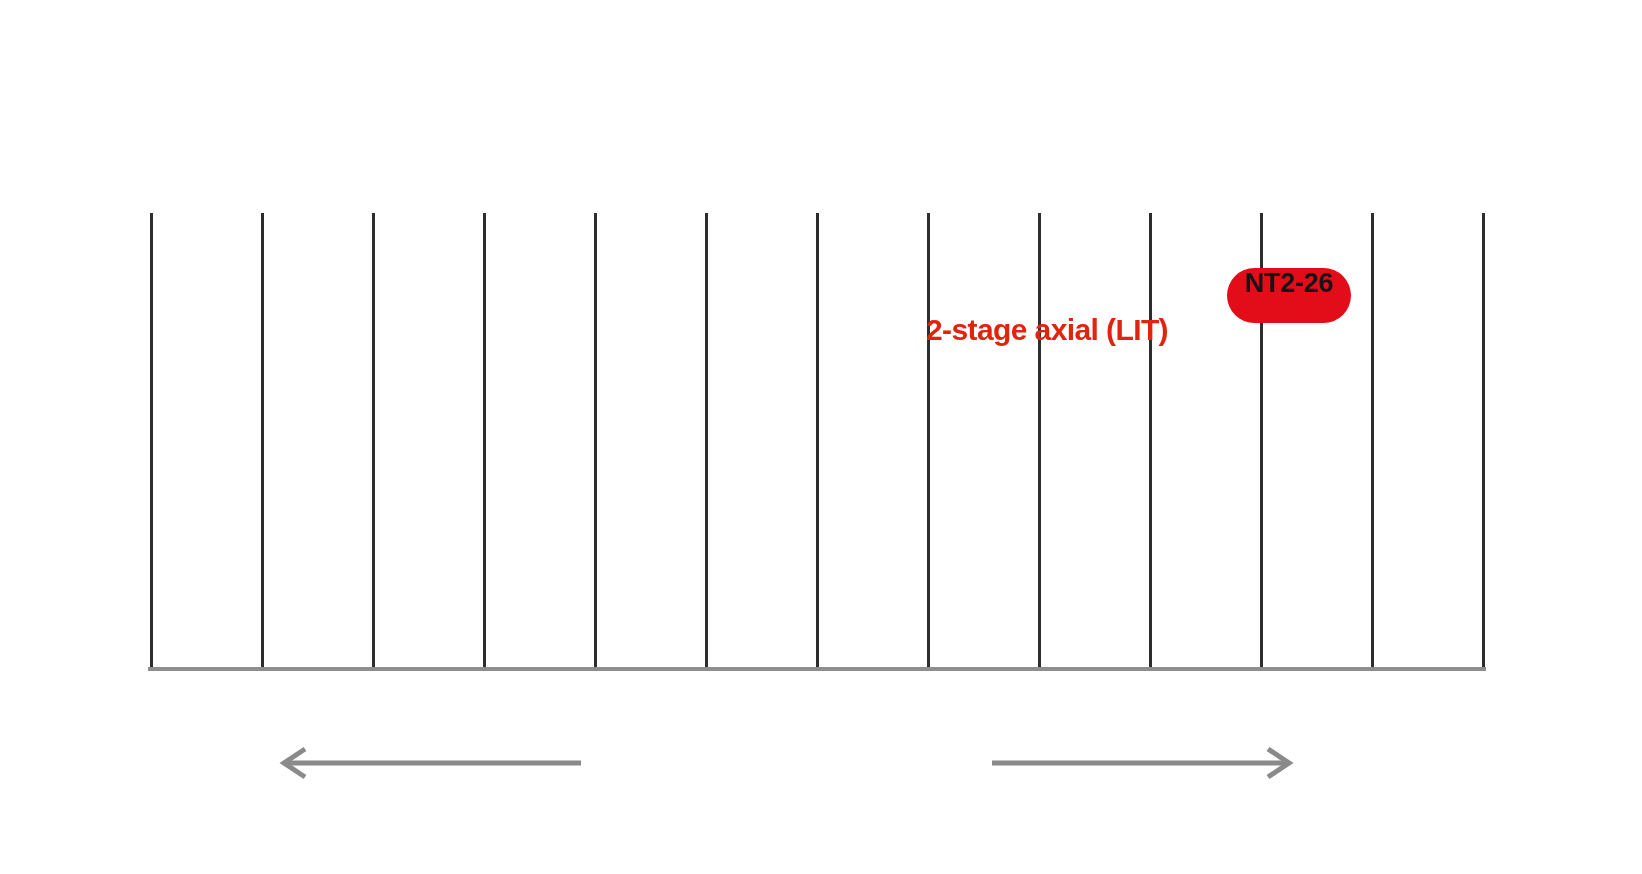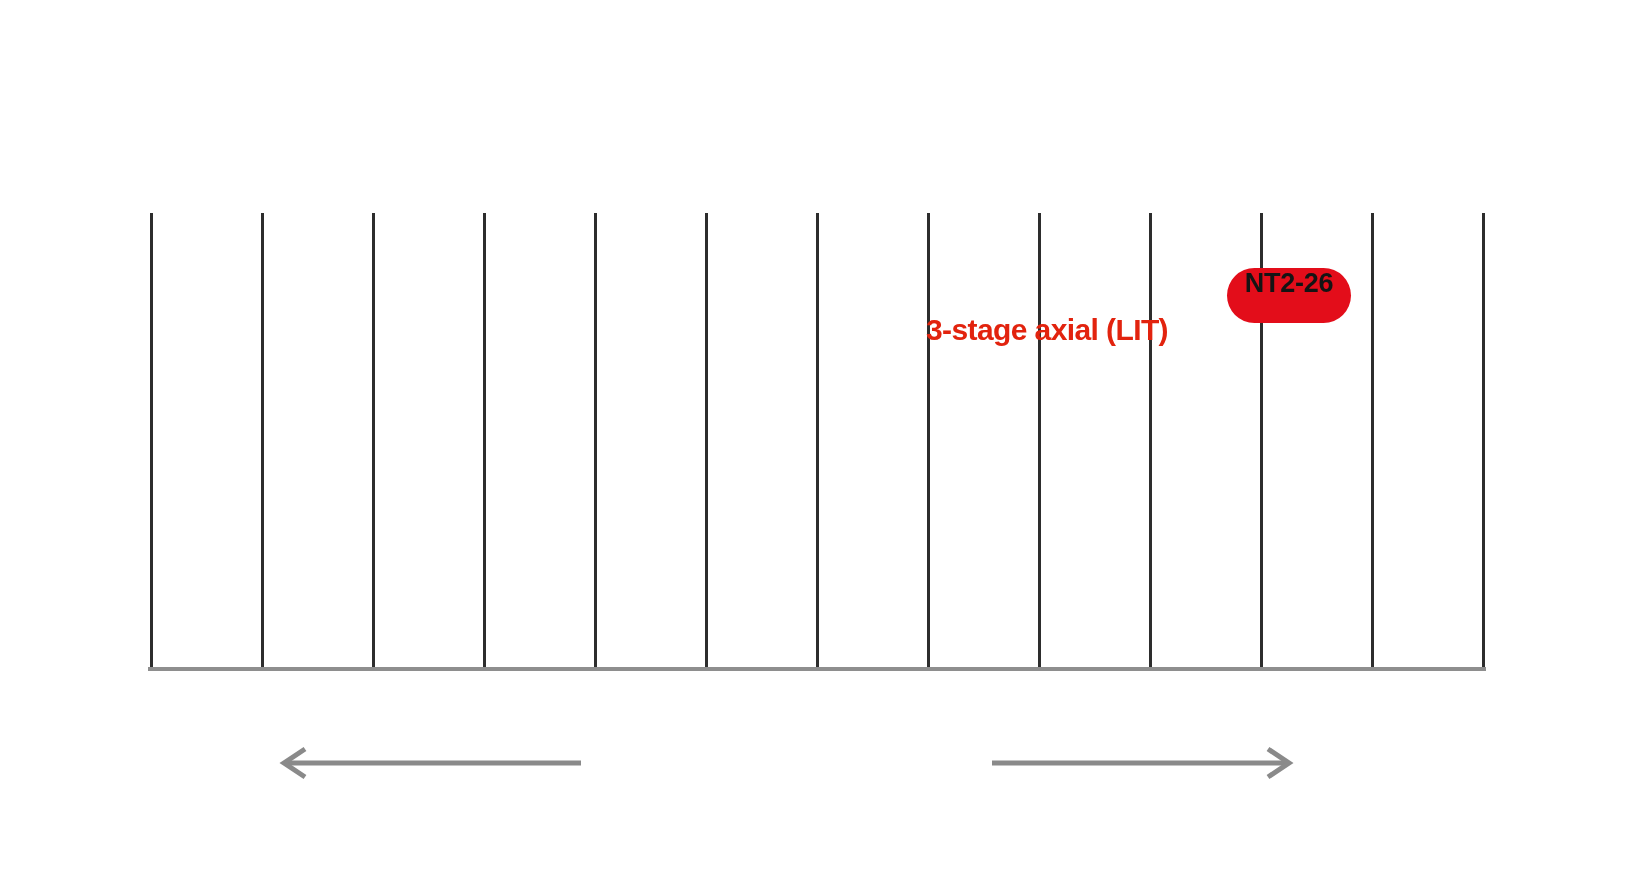--- a/index.html
+++ b/index.html
@@ -65,21 +65,21 @@
       <div class="comb-line" style="left: 926.5px; top: 213px; height: 456px; width: 3px; background: rgb(45, 45, 45);"></div>
       <div class="comb-line" style="left: 1037.5px; top: 213px; height: 456px; width: 3px; background: rgb(45, 45, 45);"></div>
       <div class="comb-line" style="left: 1148.5px; top: 213px; height: 456px; width: 3px; background: rgb(45, 45, 45);"></div>
       <div class="comb-line" style="left: 1259.5px; top: 213px; height: 456px; width: 3px; background: rgb(45, 45, 45);"></div>
       <div class="comb-line" style="left: 1370.5px; top: 213px; height: 456px; width: 3px; background: rgb(45, 45, 45);"></div>
       <div class="comb-line" style="left: 1481.5px; top: 213px; height: 456px; width: 3px; background: rgb(45, 45, 45);"></div>
     </div>
 
   <div id="baseline" style="left: 148px; top: 667px; width: 1338px; height: 4px; background: rgb(142, 142, 142);"></div>
 
-  <div id="stage-label" style="left: 926px; top: 313px; color: rgb(226, 35, 14); font-size: 30px;">3-stage axial (LIT)</div>
+  <div id="stage-label" style="left: 926px; top: 313px; color: rgb(226, 35, 14); font-size: 30px;">2-stage axial (LIT)</div>
 
   <div class="badge" id="badge-0" style="left: 1227px; top: 268px; width: 124px; height: 55px; background: rgb(227, 13, 26); color: rgb(20, 20, 20); font-size: 27px;">
     <span>NT2-26</span>
   </div>
 
 
   <svg id="arrows-svg" width="1642" height="874">
     <g>
       <line id="left-arrow-shaft" x1="581" y1="763" x2="288" y2="763" stroke="#8a8a8a" stroke-width="5"></line>
       <polyline id="left-arrow-head" points="305,749 284,763 305,777" stroke="#8a8a8a" stroke-width="5"></polyline>

